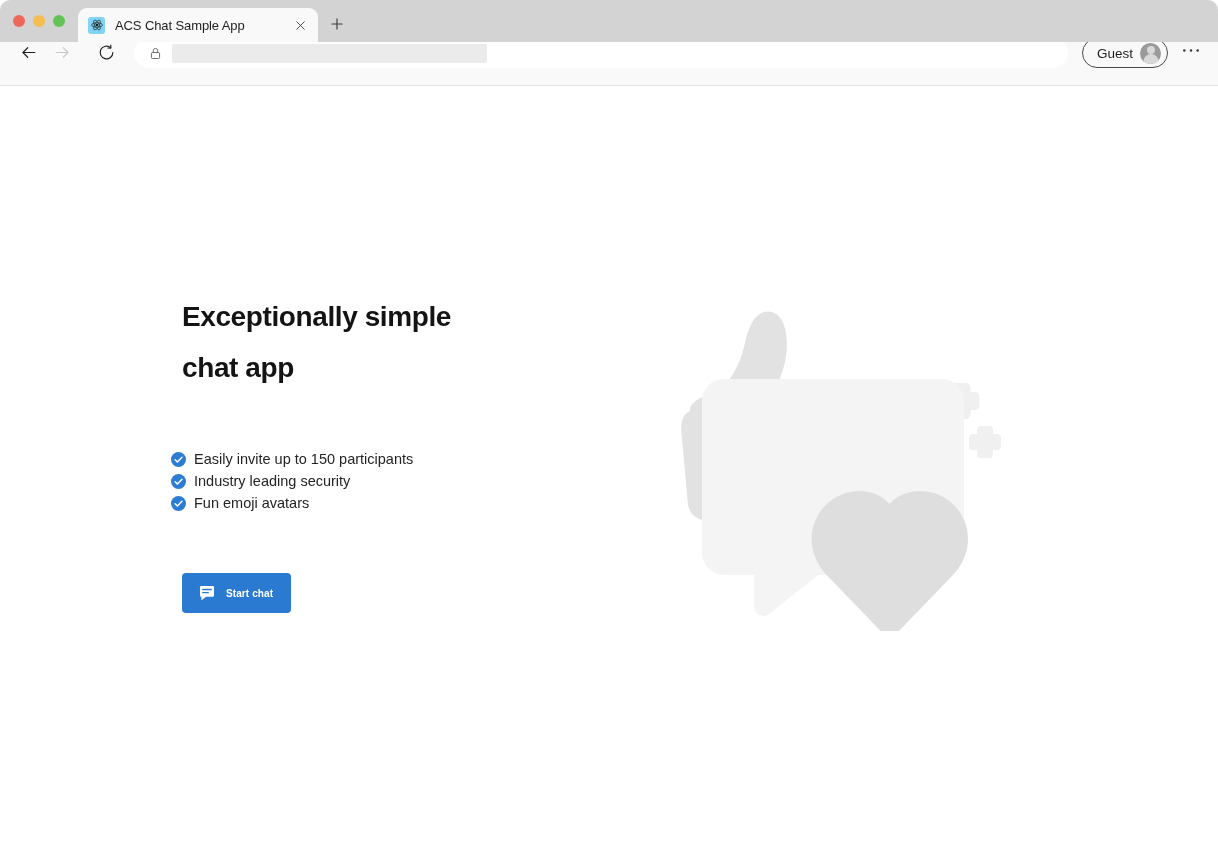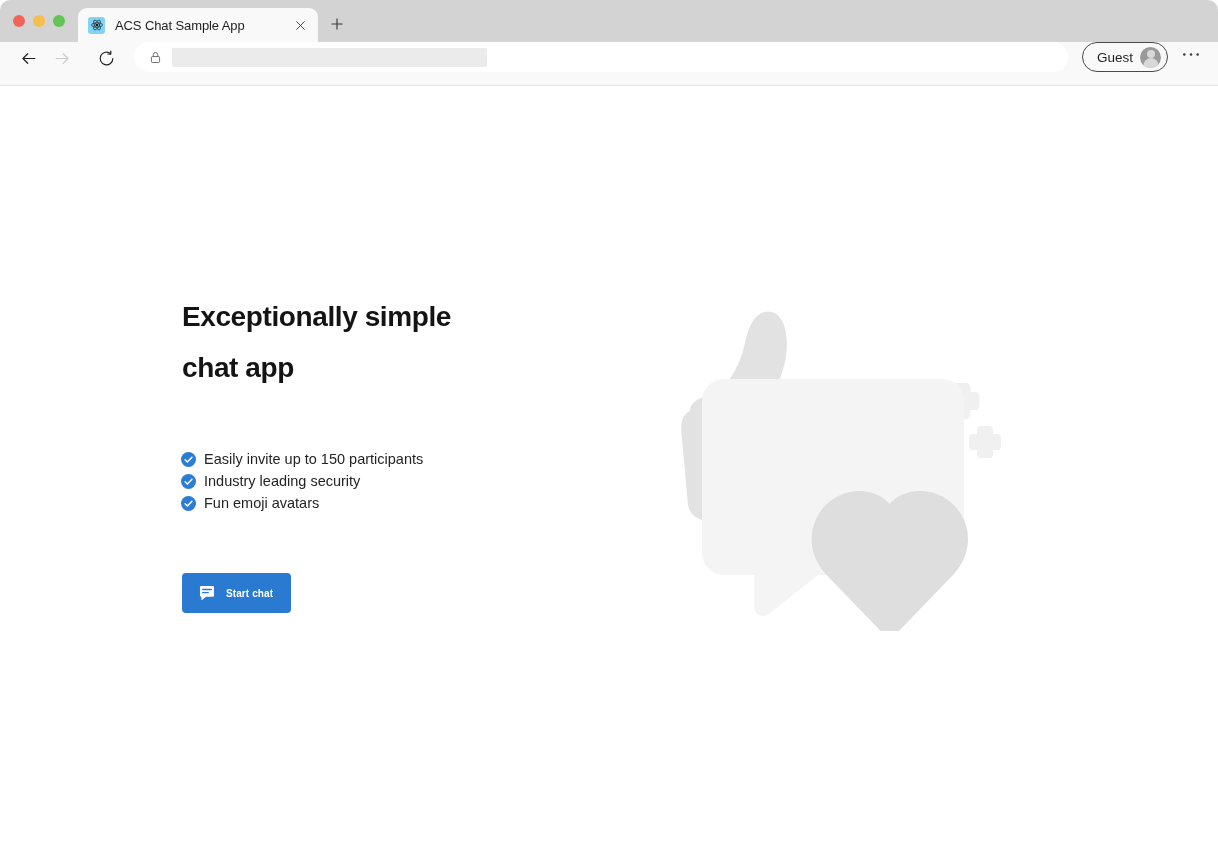--- a/index.html
+++ b/index.html
@@ -105,22 +105,22 @@
     border-radius: 5px;
     color: #3b3b3b;
   }
 
   
   .toolbar {
     height: 44px;
     flex: 0 0 44px;
     background: #f9f9f9;
     display: flex;
-    align-items: flex-start;
-    padding: 0 12px;
+    align-items: flex-end;
+    padding: 17px 12px;
     gap: 2px;
     border-bottom: 1px solid #e3e3e3;
   }
   .nav-btn {
     width: 32px; height: 32px;
     display: flex;
     align-items: center;
     justify-content: center;
     border-radius: 6px;
     flex: 0 0 32px;
@@ -224,21 +224,21 @@
   .hero-title {
     font-size: 28px;
     font-weight: 700;
     line-height: 51px;
     color: #141414;
     letter-spacing: -0.4px;
   }
 
   .feature-list {
     position: absolute;
-    left: 181px;
+    left: 171px;
     top: 362px;
     list-style: none;
   }
   .feature-item {
     display: flex;
     align-items: center;
     height: 22px;
     margin-bottom: 0px;
   }
   .feature-item + .feature-item { margin-top: 0px; }

